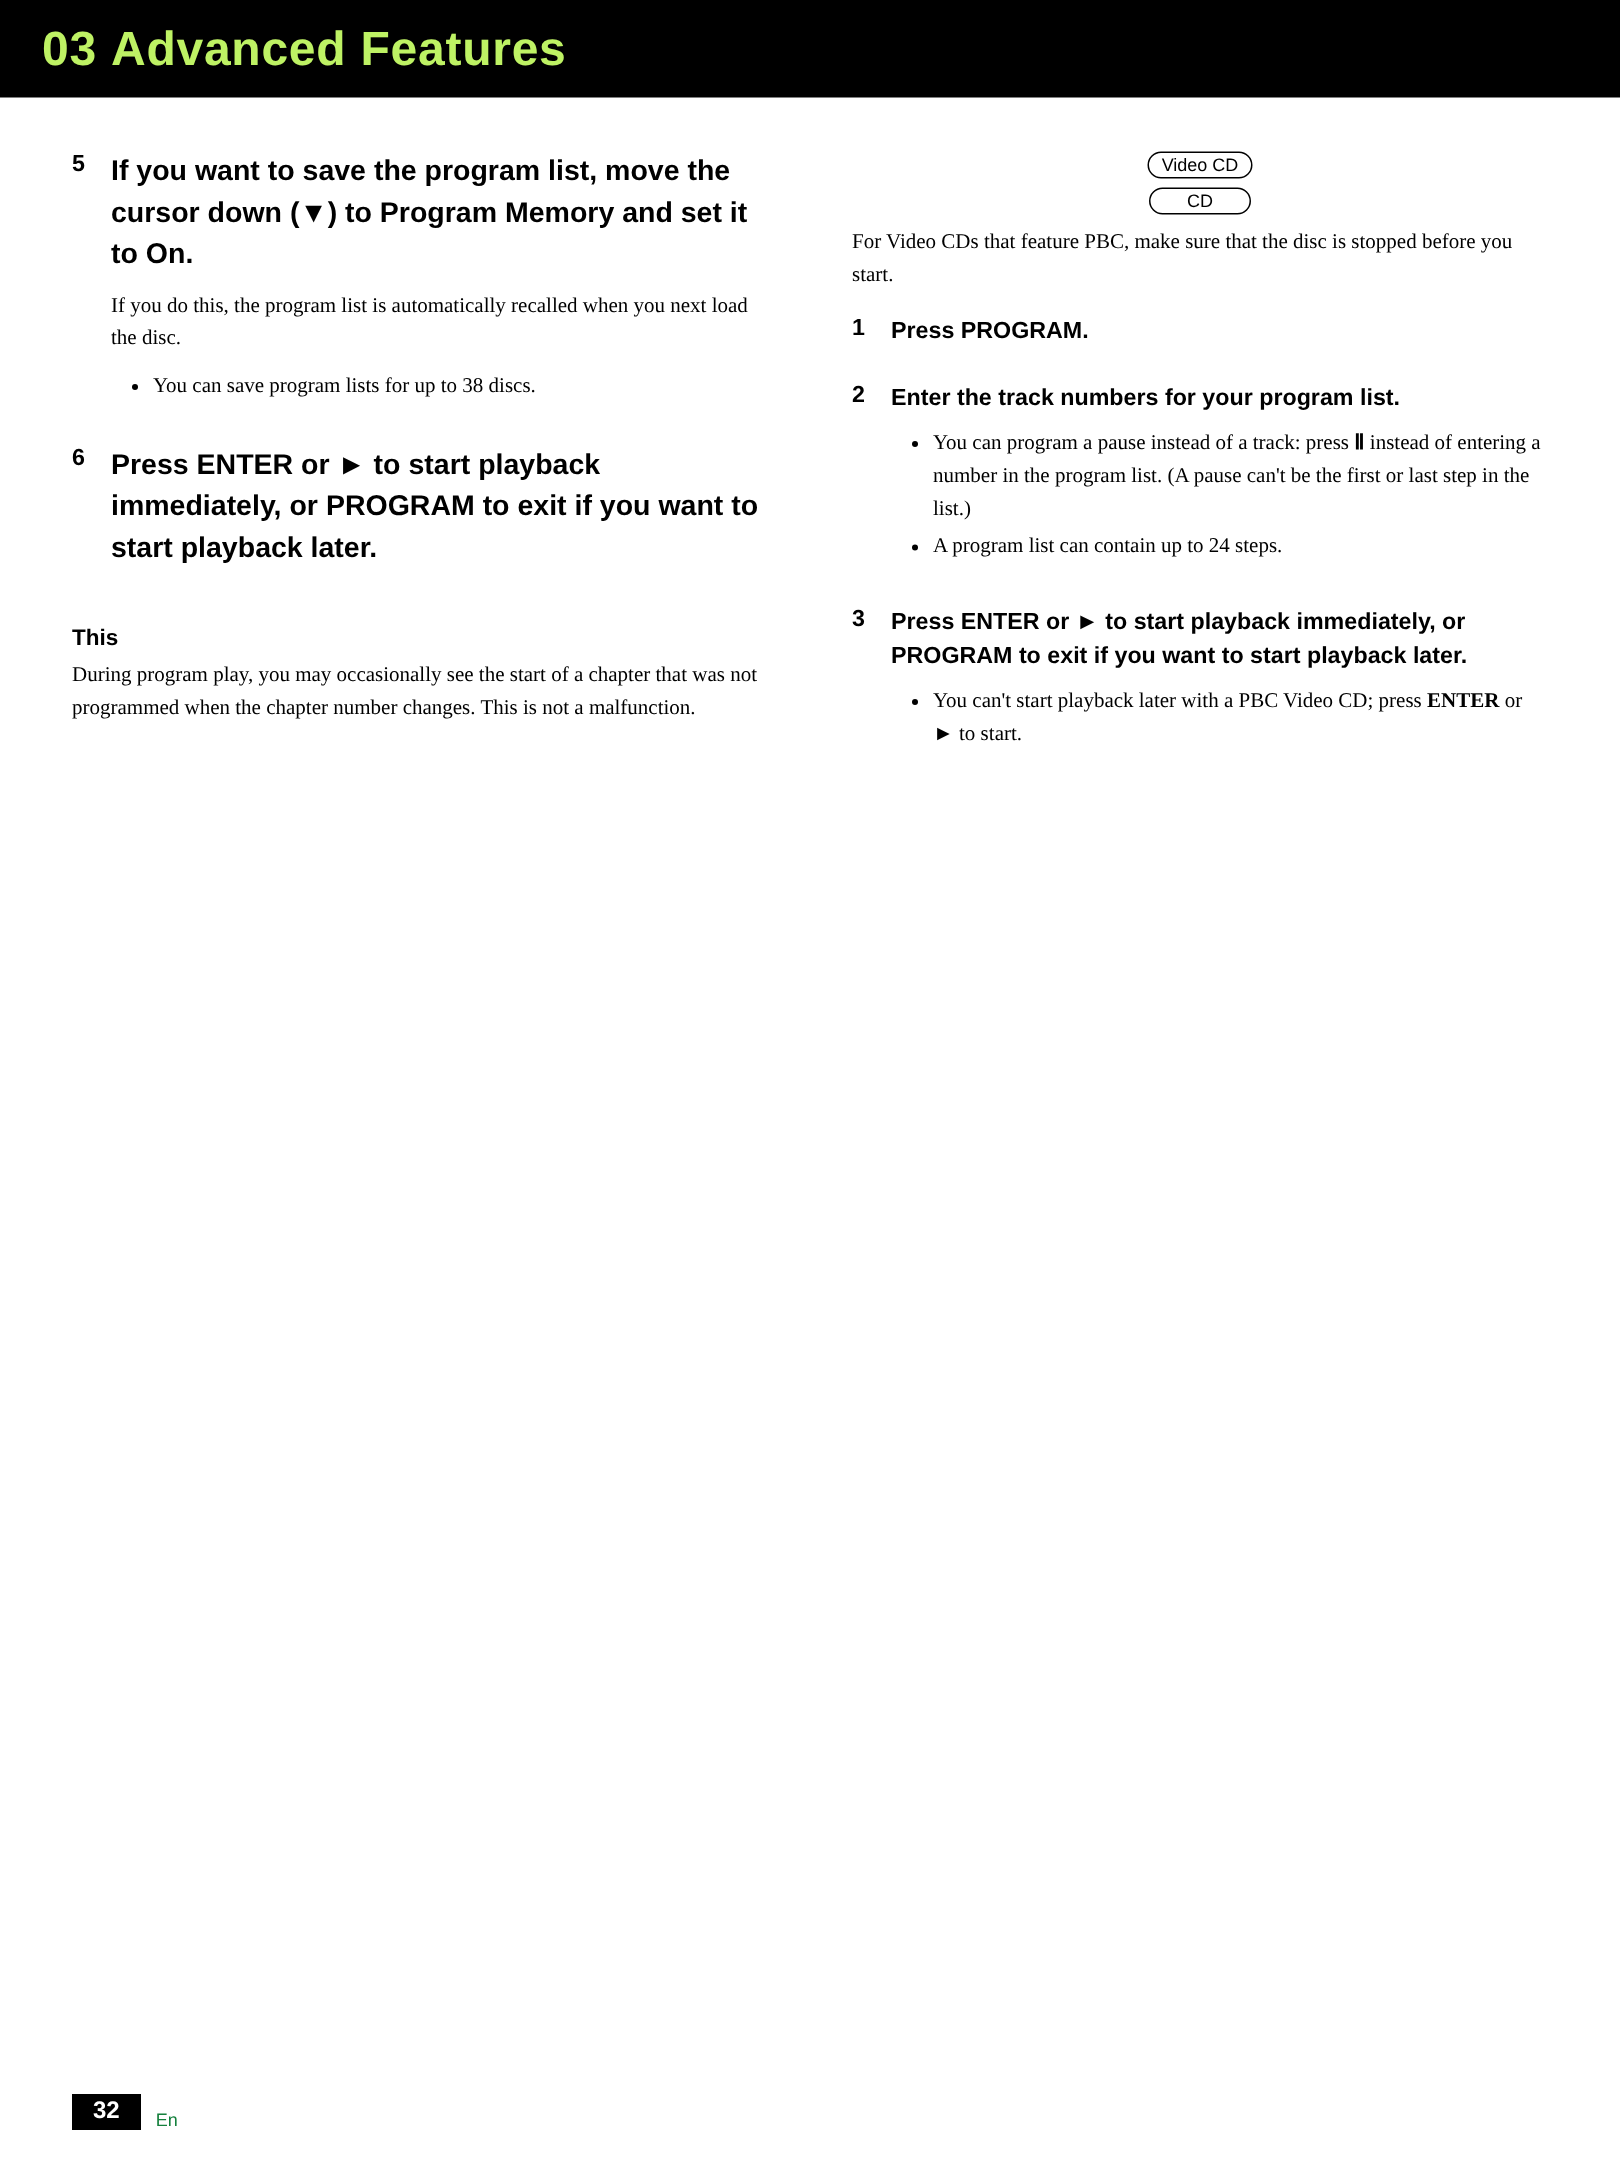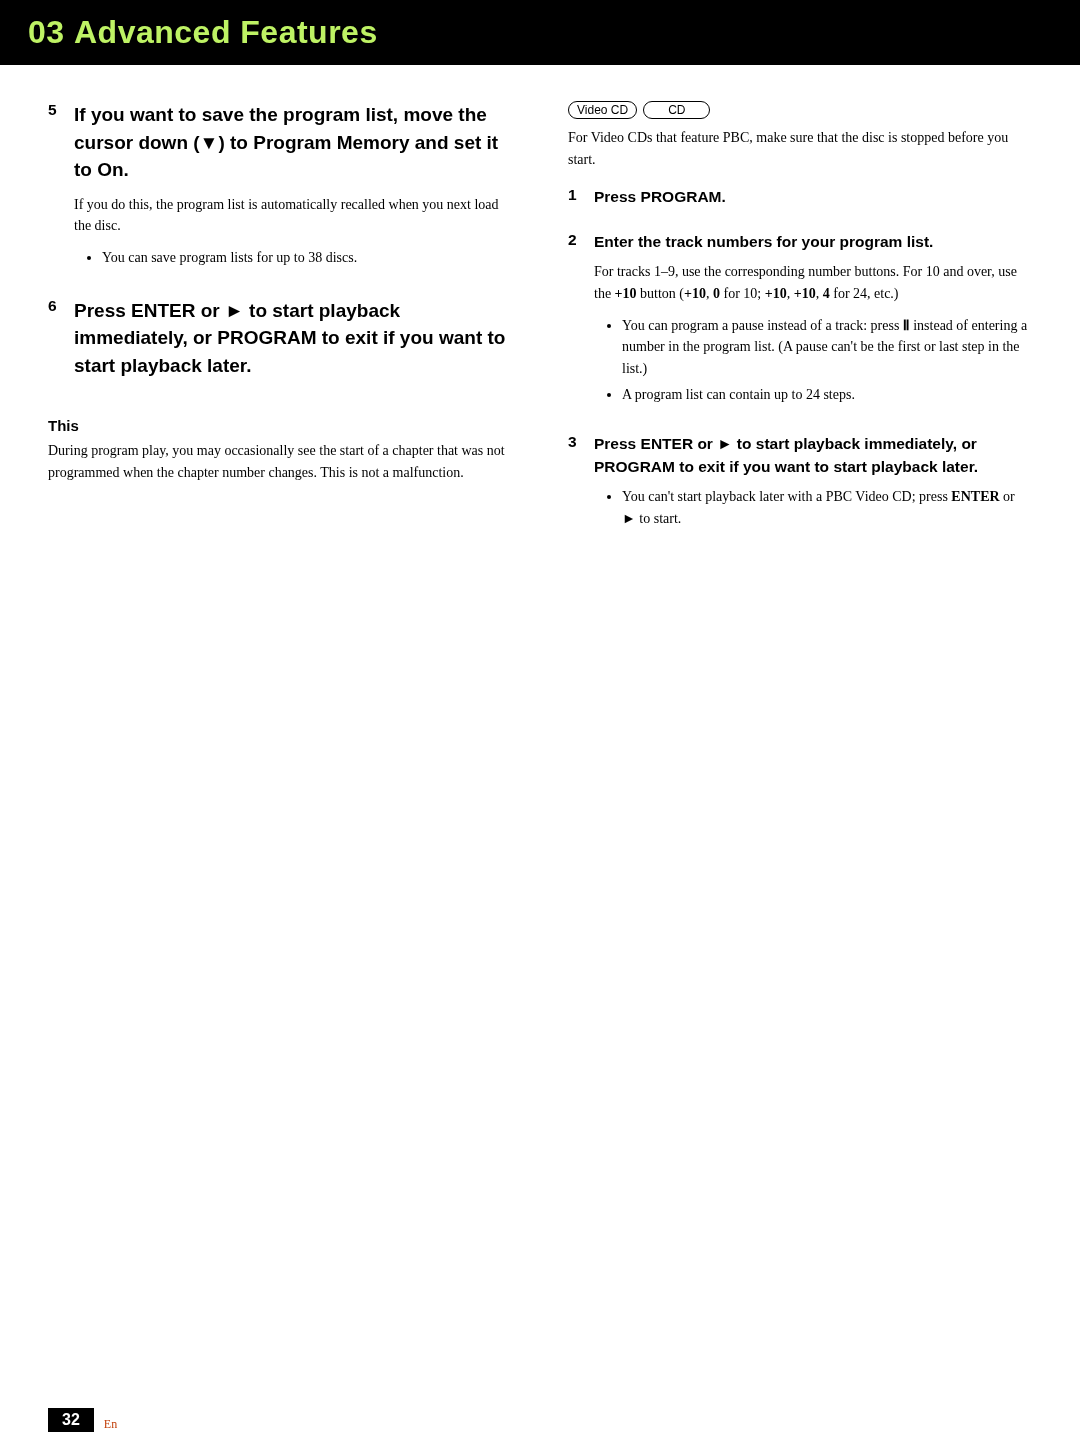--- a/index.html
+++ b/index.html
@@ -99,20 +99,21 @@
 
     .section-block {
       margin-bottom: 22px;
     }
 
     .badge-row {
       display: flex;
       align-items: center;
       gap: 6px;
       margin-bottom: 8px;
+      flex-direction: column;
     }
 
     .badge {
       border: 1.5px solid #000000;
       border-radius: 10px;
       padding: 1px 8px;
       font-size: 12px;
       font-family: Arial, sans-serif;
       font-weight: normal;
       background: #fff;
@@ -130,43 +131,43 @@
       font-family: Arial, sans-serif;
       font-weight: bold;
       font-size: 15.5px;
       line-height: 1.45;
       margin-bottom: 8px;
       margin-top: 0;
     }
 
     .page-footer {
       position: absolute;
-      bottom: 16px;
+      bottom: 28px;
       left: 0;
       width: 100%;
       display: flex;
       align-items: flex-end;
       padding: 0 48px;
     }
 
     .page-number-box {
       background: #000;
       color: #fff;
       font-family: Arial, sans-serif;
       font-weight: bold;
       font-size: 16px;
       padding: 3px 14px;
       display: inline-block;
     }
 
     .footer-lang {
       font-size: 12px;
-      color: #c2410c;
+      color: #15803d;
       margin-left: 10px;
-      font-family: Liberation Serif, serif;
+      font-family: Liberation Sans, sans-serif;
     }
 
     .step-row {
       display: flex;
       flex-direction: row;
       gap: 6px;
       margin-bottom: 14px;
     }
 
     .step-num-col {
@@ -265,23 +266,20 @@
     </div>
 
     <div class="section-block right-step-row">
       <div class="right-step-num-col">
         <span>2</span>
       </div>
       <div class="right-step-content-col">
         <div class="right-step-heading">
           Enter the track numbers for your program list.
         </div>
-        <div class="step-body">
-          For tracks 1–9, use the corresponding number buttons. For 10 and over, use the <strong>+10</strong> button (<strong>+10</strong>, <strong>0</strong> for 10; <strong>+10</strong>, <strong>+10</strong>, <strong>4</strong> for 24, etc.)
-        </div>
         <ul class="bullet-list">
           <li>You can program a pause instead of a track: press <strong>Ⅱ</strong> instead of entering a number in the program list. (A pause can't be the first or last step in the list.)</li>
           <li>A program list can contain up to 24 steps.</li>
         </ul>
       </div>
     </div>
 
     <div class="section-block right-step-row">
       <div class="right-step-num-col">
         <span>3</span>

